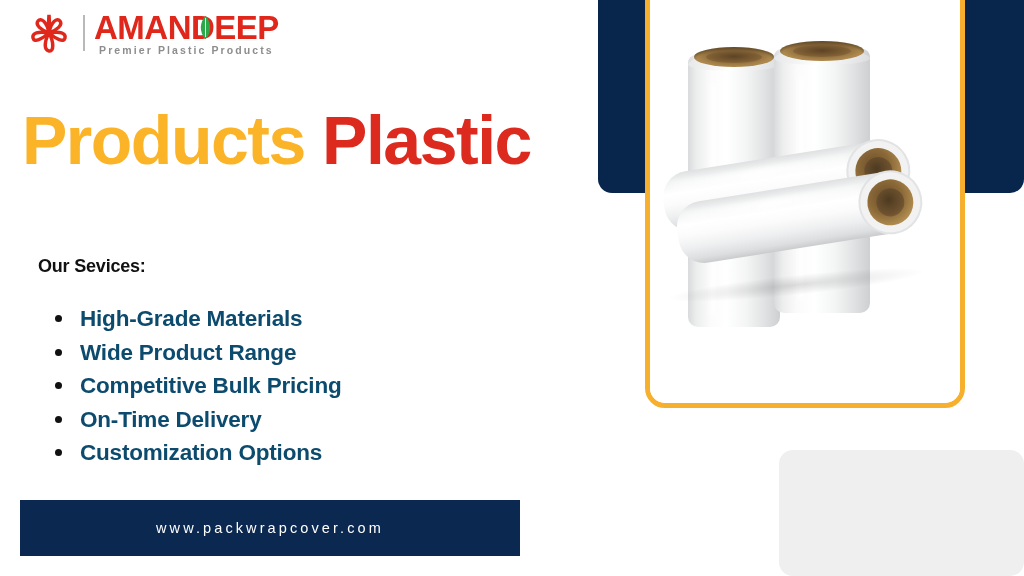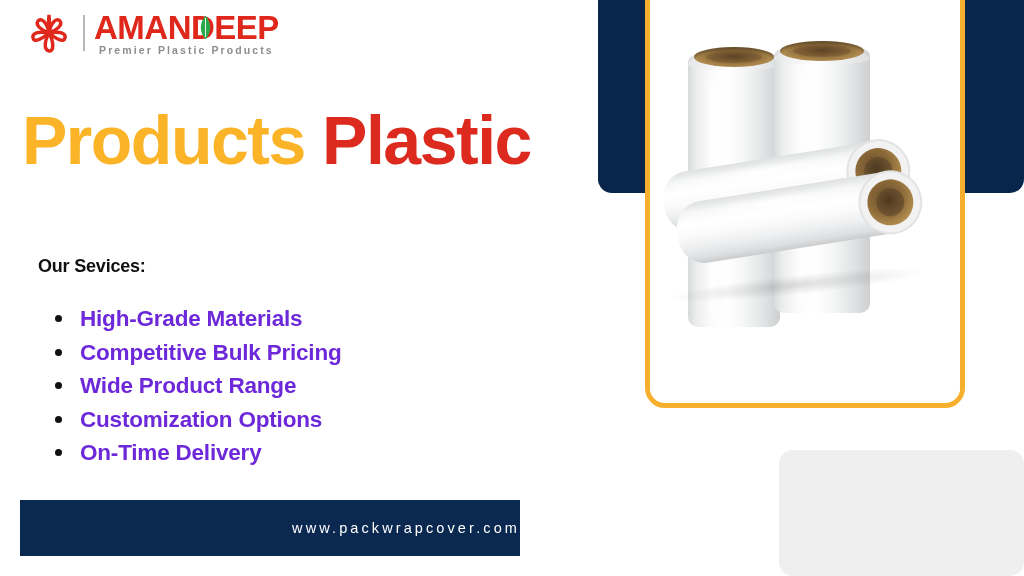--- a/index.html
+++ b/index.html
@@ -218,41 +218,41 @@
     position:absolute;
     left:55px; top:302px;
     list-style:none;
     z-index:5;
   }
   .services-list li {
     position:relative;
     padding-left:25px;
     font-size:22.5px;
     font-weight:bold;
-    color:#6d28d9;
+    color:#0c4a6e;
     line-height:33.5px;
     letter-spacing:-0.2px;
   }
   .services-list li .dot {
     position:absolute;
     left:0; top:13px;
     width:7px; height:7px;
     border-radius:50%;
     background:#111111;
   }
 
   
   .url-bar {
     position:absolute;
     left:20px; top:500px;
     width:500px; height:56px;
     background:#0B2950;
     display:flex;
     align-items:center;
-    justify-content:flex-end;
+    justify-content:center;
     z-index:5;
   }
   .url-text {
     color:#ffffff;
     font-size:14.5px;
     letter-spacing:3.1px;
     font-weight:normal;
   }
 </style>
 </head>
@@ -325,23 +325,23 @@
   </div>
 
   <div class="headline">
     <span class="hl-amber">Products </span><span class="hl-red">Plastic</span><br>
   </div>
 
   <div class="services-title">Our Sevices:</div>
 
   <ul class="services-list">
     <li><span class="dot"></span><span>High-Grade Materials</span></li>
+    <li><span class="dot"></span><span>Wide Product Range</span></li>
     <li><span class="dot"></span><span>Competitive Bulk Pricing</span></li>
-    <li><span class="dot"></span><span>Wide Product Range</span></li>
+    <li><span class="dot"></span><span>On-Time Delivery</span></li>
     <li><span class="dot"></span><span>Customization Options</span></li>
-    <li><span class="dot"></span><span>On-Time Delivery</span></li>
   </ul>
 
   <div class="url-bar">
     <span class="url-text">www.packwrapcover.com</span>
   </div>
 
 </div>
 
 </body></html>

